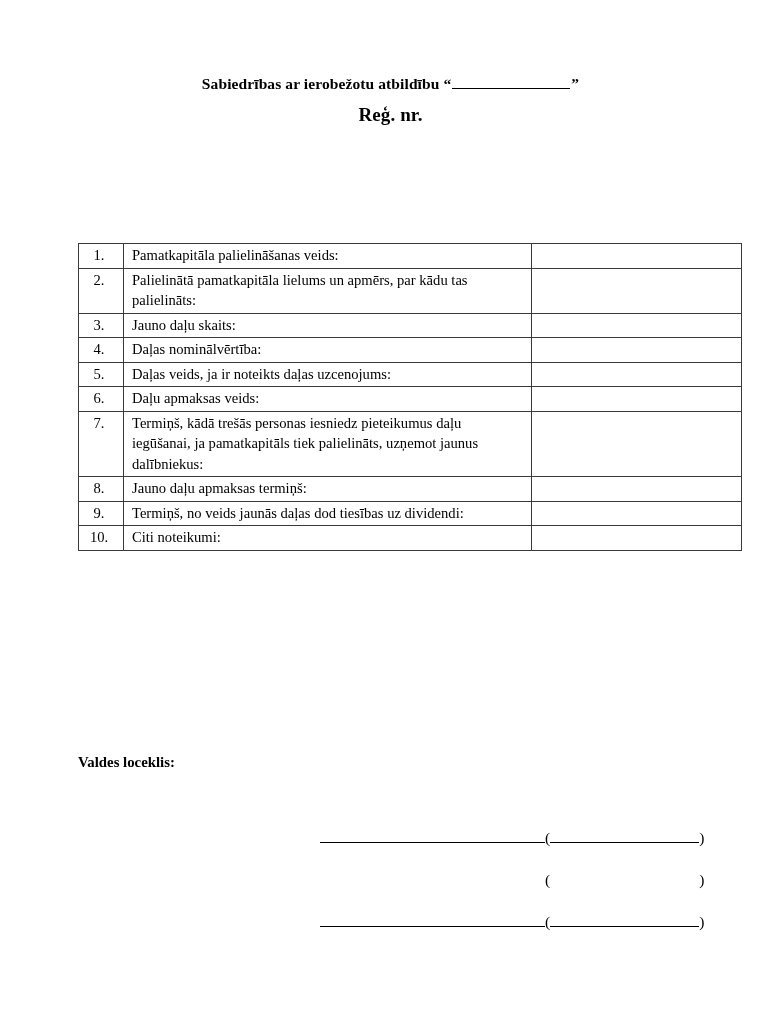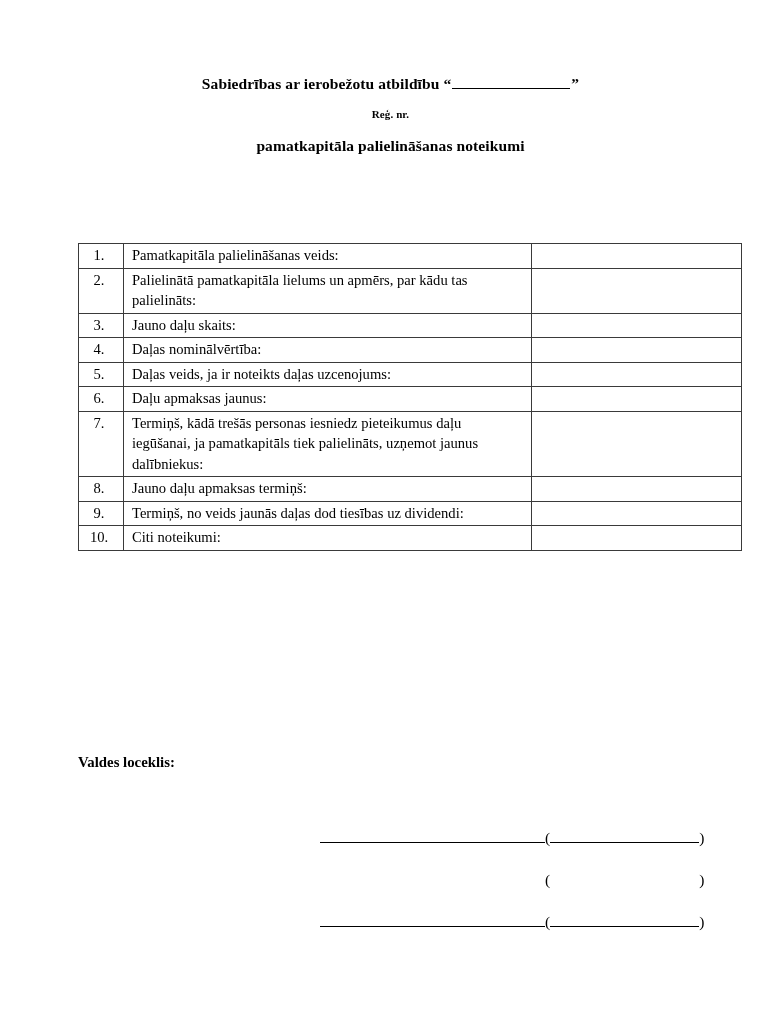--- a/index.html
+++ b/index.html
@@ -34,21 +34,21 @@
     text-align: center;
   }
   .heading-line {
     font-weight: bold;
     font-size: 15.5px;
     line-height: 31px;
     letter-spacing: 0.1px;
     white-space: nowrap;
   }
   .heading-line.l1 { font-size: 15.5px; }
-  .heading-line.l2 { font-size: 11px; }
+  .heading-line.l2 { font-size: 19px; }
   .heading-line.l3 { font-size: 15.5px; }
 
   .blank-rule {
     display: inline-block;
     border-bottom: 1.3px solid #000;
     height: 0.85em;
     vertical-align: baseline;
     margin: 0 1px;
   }
   .blank-rule.title-gap { width: 118px; }
@@ -148,21 +148,20 @@
 </head>
 <body>
 
 <div class="page">
 
   <div class="heading-block">
     <div class="heading-line l1"><span>Sabiedrības ar ierobežotu atbildību “</span><span class="blank-rule title-gap"></span><span>”</span></div>
 
     <div class="heading-line l2">Reģ. nr.</div>
 
-    <div class="heading-line l3">pamatkapitāla palielināšanas noteikumi</div>
   </div>
 
   <table class="form-table">
     <tbody>
       <tr>
         <td class="num">1.</td>
         <td class="label">Pamatkapitāla palielināšanas veids:</td>
         <td class="value"></td>
       </tr>
       <tr>
@@ -180,21 +179,21 @@
         <td class="label">Daļas nominālvērtība:</td>
         <td class="value"></td>
       </tr>
       <tr>
         <td class="num">5.</td>
         <td class="label">Daļas veids, ja ir noteikts daļas uzcenojums:</td>
         <td class="value"></td>
       </tr>
       <tr>
         <td class="num">6.</td>
-        <td class="label">Daļu apmaksas jaunus:</td>
+        <td class="label">Daļu apmaksas veids:</td>
         <td class="value"></td>
       </tr>
       <tr>
         <td class="num">7.</td>
         <td class="label">Termiņš, kādā trešās personas iesniedz pieteikumus daļu iegūšanai, ja pamatkapitāls tiek palielināts, uzņemot jaunus dalībniekus:</td>
         <td class="value"></td>
       </tr>
       <tr>
         <td class="num">8.</td>
         <td class="label">Jauno daļu apmaksas termiņš:</td>

